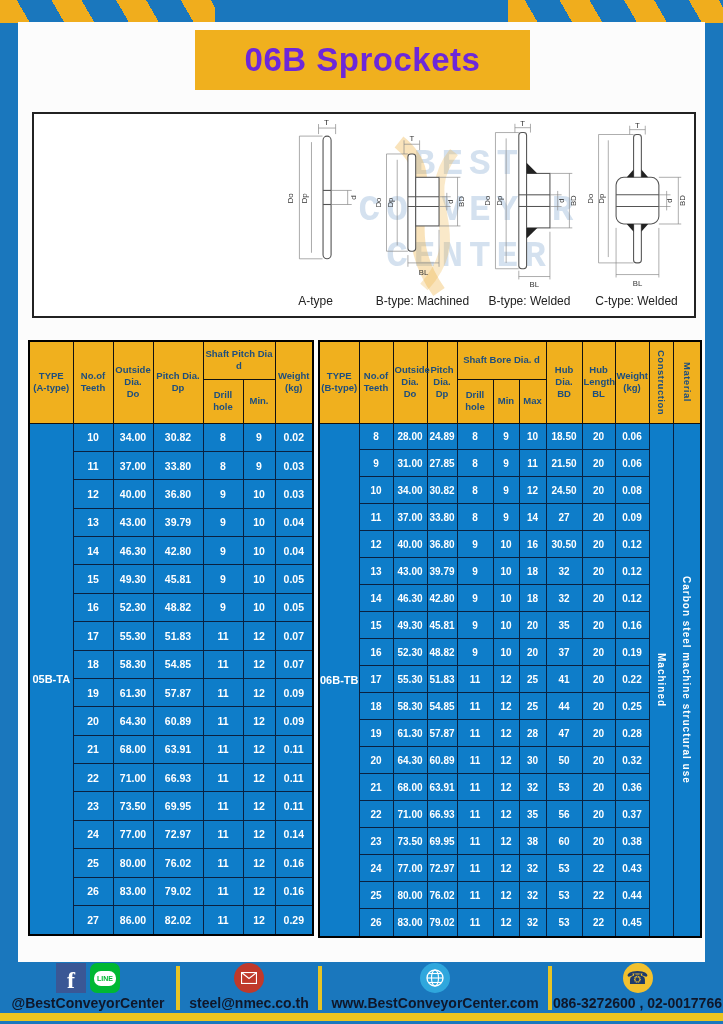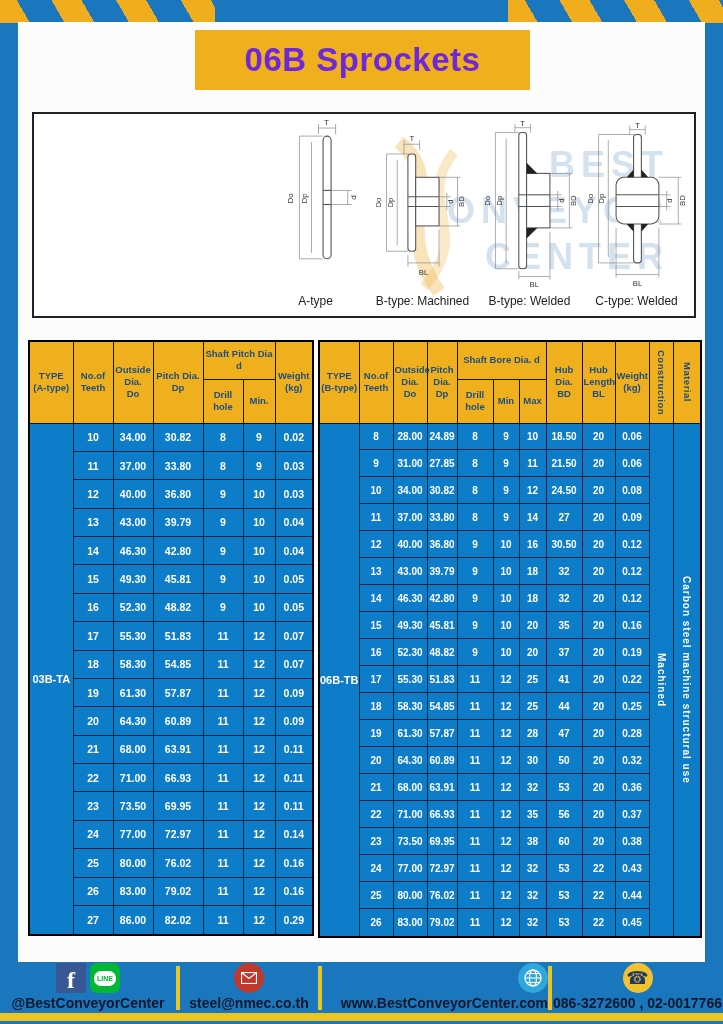--- a/index.html
+++ b/index.html
@@ -13,21 +13,21 @@
   .stripe-right{right:0;}
 
   
   .title-box{position:absolute;left:195px;top:30px;width:335px;height:60px;background:#f0b01e;display:flex;align-items:center;justify-content:center;}
   .title-box span{color:#6d28d9;font-size:33px;font-weight:bold;letter-spacing:.5px;}
 
   
   .panel{position:absolute;left:32px;top:112px;width:664px;height:206px;background:#fff;border:2px solid #222;box-sizing:border-box;}
   .spec-block{position:absolute;left:10px;top:52px;width:224px;z-index:2;}
   .spec-line{font-size:13.5px;font-weight:bold;color:#1e5f96;line-height:25px;white-space:nowrap;}
-  .watermark{position:absolute;left:235px;top:28px;width:400px;height:150px;z-index:0;text-align:right;pointer-events:none;}
+  .watermark{position:absolute;left:235px;top:28px;width:400px;height:150px;z-index:0;text-align:center;pointer-events:none;font-family:Liberation Mono, monospace;}
   .watermark div{font-size:36px;font-weight:bold;letter-spacing:6px;line-height:46px;color:rgba(125,165,205,.33);}
   .wm-swoosh{position:absolute;left:90px;top:-10px;z-index:0;}
   .diagrams{position:absolute;left:228px;top:4px;right:4px;bottom:2px;display:flex;z-index:1;}
   .diagram-cell{flex:1;display:flex;flex-direction:column;align-items:center;}
   .diagram-cell svg{flex:1;width:100%;}
   .diagram-caption{height:20px;font-size:12px;color:#222;white-space:nowrap;}
   .dim-text{font-size:8px;fill:#333;font-family:"Liberation Sans",sans-serif;}
   .draw-line{stroke:#555;stroke-width:1.1;fill:#fff;}
   .dim-line{stroke:#888;stroke-width:.7;}
 
@@ -44,21 +44,21 @@
   td.vert-cell{font-size:10px;letter-spacing:1px;}
   thead tr.r1{height:38px;}
   thead tr.r2{height:44px;}
 
   
   .footer{position:absolute;left:0;right:0;bottom:0;height:62px;background:#1a77bd;display:flex;align-items:stretch;}
   .footer-strip{position:absolute;left:0;right:0;bottom:3px;height:8px;background:#ecc51f;}
   .f-sec{display:flex;flex-direction:column;align-items:center;justify-content:flex-end;padding-bottom:13px;gap:2px;}
   .f-sec .txt{color:#0f172a;font-weight:bold;font-size:14px;white-space:nowrap;}
   .f-sep{width:4px;height:44px;background:#e8c424;align-self:flex-start;margin-top:4px;}
-  .sec1{width:176px;} .sec2{width:138px;} .sec3{width:226px;align-items:flex-end;} .sec4{flex:1;}
+  .sec1{width:176px;} .sec2{width:138px;} .sec3{width:226px;} .sec4{flex:1;}
   .icon-row{display:flex;gap:4px;align-items:center;}
   .fb-icon{width:30px;height:30px;background:#3a5795;color:#fff;font-weight:bold;font-size:24px;display:flex;align-items:flex-end;justify-content:center;font-family:"Liberation Serif",serif;line-height:26px;}
   .line-icon{width:30px;height:30px;background:#00b833;border-radius:7px;display:flex;align-items:center;justify-content:center;}
   .line-bubble{width:22px;height:15px;background:#fff;border-radius:7px;display:flex;align-items:center;justify-content:center;color:#00b833;font-size:7px;font-weight:bold;}
   .circle-icon{width:30px;height:30px;border-radius:50%;display:flex;align-items:center;justify-content:center;}
   .mail-icon{background:#c0392b;}
   .globe-icon{background:#2fa7dd;}
   .phone-icon{background:#f2c12e;color:#1d3a6b;font-size:18px;}
 </style>
 </head>
@@ -250,21 +250,21 @@
             <div>(kg)</div>
           </th>
       </tr>
       <tr class="r2">
         <th>Drill hole</th>
         <th>Min.</th>
       </tr>
     </thead>
     <tbody>
         <tr>
-          <td rowspan="18" class="type-cell">03B-TA</td>
+          <td rowspan="18" class="type-cell">05B-TA</td>
           <td>10</td>
           <td>34.00</td>
           <td>30.82</td>
           <td>8</td>
           <td>9</td>
           <td>0.02</td>
         </tr>
         <tr>
           <td>11</td>
           <td>37.00</td>

